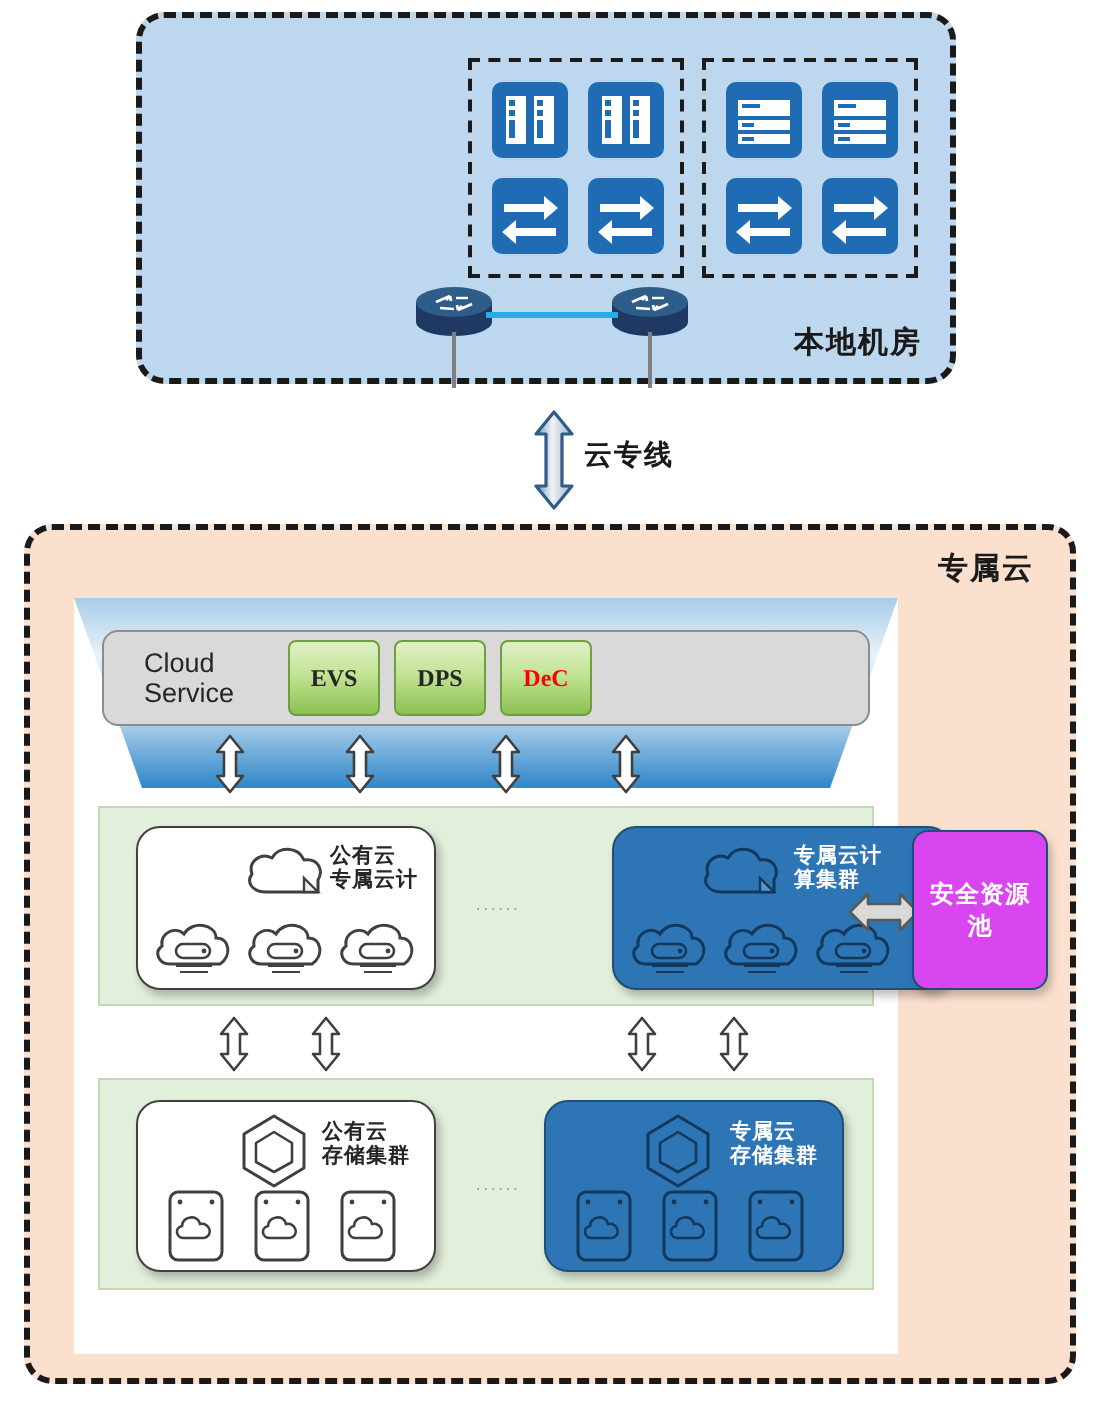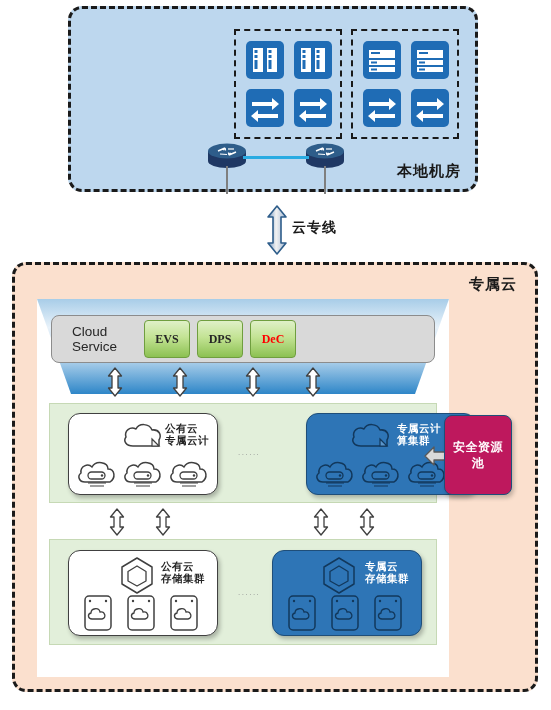--- a/index.html
+++ b/index.html
@@ -103,22 +103,22 @@
   }
   .cluster-title.on-light{color:#262626;}
   .cluster-title.on-dark{color:#ffffff;}
 
   .ellipsis-dots{
     position:absolute;font-size:8px;color:#8c8c8c;letter-spacing:1.5px;
   }
 
   
   #security-pool{
-    left:444px;top:415px;width:68px;height:80px;
-    background:#be185d;border:1.5px solid #1f4e79;border-radius:8px;
+    left:456px;top:415px;width:68px;height:80px;
+    background:#d946ef;border:1.5px solid #1f4e79;border-radius:8px;
     box-sizing:border-box;display:flex;align-items:center;
     justify-content:center;text-align:center;
     box-shadow:2px 3px 4px rgba(0,0,0,0.22);
   }
   #security-pool-label{font-size:12px;font-weight:bold;color:#ffffff;
     line-height:16px;letter-spacing:0.5px;}
   #security-connector{left:424px;top:444px;width:36px;height:24px;}
 </style>
 </head>
 <body>

